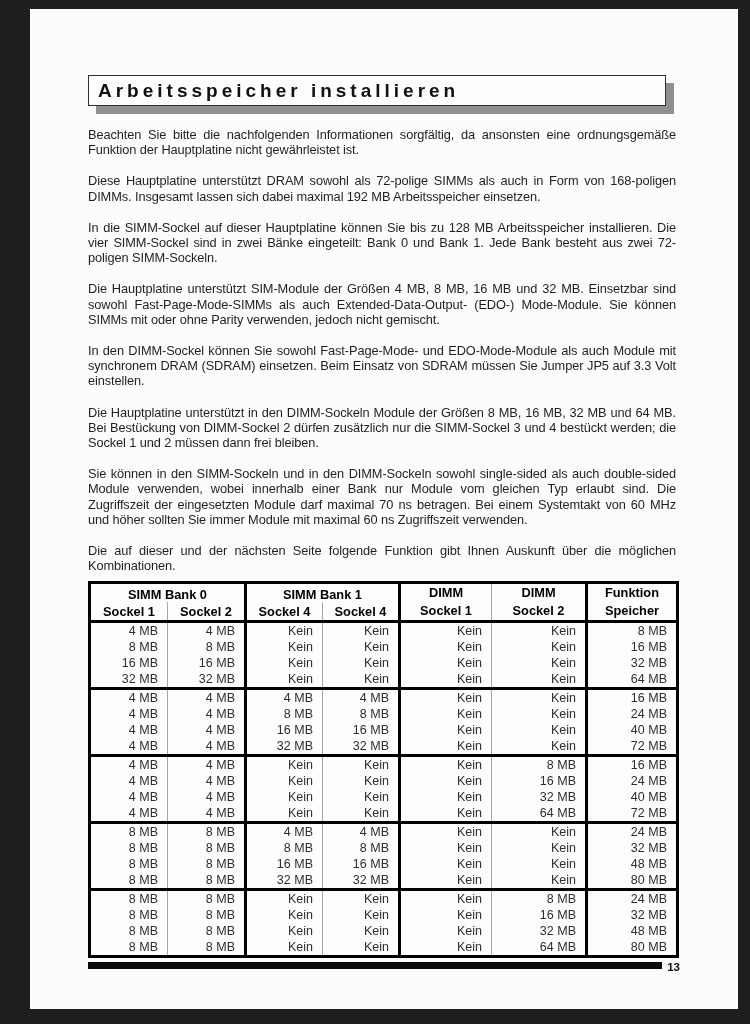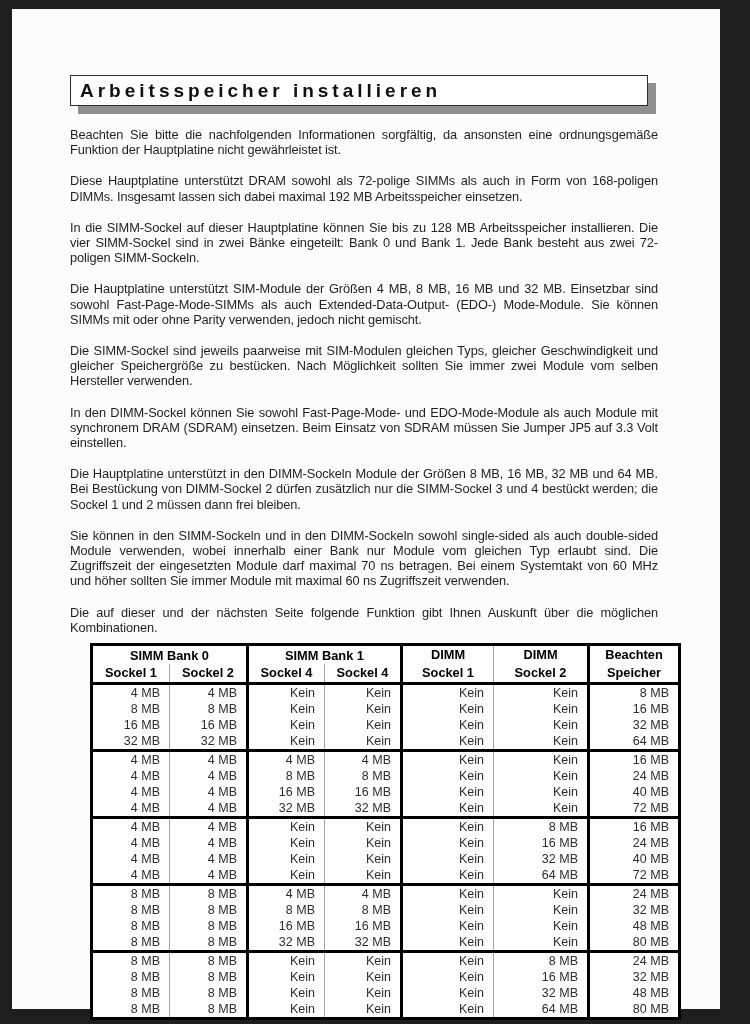--- a/index.html
+++ b/index.html
@@ -5,21 +5,21 @@
   * { margin: 0; padding: 0; box-sizing: border-box; }
   html, body { width: 750px; height: 1024px; }
   body {
     background: #1e1e1e;
     font-family: "Liberation Sans", sans-serif;
     position: relative;
     overflow: hidden;
   }
   .page {
     position: absolute;
-    left: 12px; top: 9px;
+    left: 30px; top: 9px;
     width: 708px; height: 1000px;
     background: #fcfcfc;
     padding: 0 62px 0 58px;
   }
   .title-box {
     margin-top: 66px;
     width: 578px;
     height: 31px;
     background: #fdfdfd;
     border: 1px solid #2f2f2f;
@@ -43,21 +43,20 @@
     color: #1f1f1f;
     margin-top: 16px;
   }
   table.mem {
     border-collapse: collapse;
     table-layout: fixed;
     width: 588px;
     margin-top: 1px;
     border: 3px solid #000;
     background: #fdfdfd;
-    margin-left: 20px;
   }
   table.mem th, table.mem td { overflow: hidden; white-space: nowrap; }
   thead th {
     font-size: 12.8px;
     font-weight: bold;
     color: #000;
     text-align: center;
     vertical-align: middle;
   }
   th.group { height: 18px; padding-top: 2px; border-bottom: none; }
@@ -101,21 +100,20 @@
 
   <div class="title-box">
     <span>Arbeitsspeicher installieren</span>
   </div>
 
   <div class="paragraphs">
     <p>Beachten Sie bitte die nachfolgenden Informationen sorgfältig, da ansonsten eine ordnungsgemäße Funktion der Hauptplatine nicht gewährleistet ist.</p>
     <p>Diese Hauptplatine unterstützt DRAM sowohl als 72-polige SIMMs als auch in Form von 168-poligen DIMMs. Insgesamt lassen sich dabei maximal 192 MB Arbeitsspeicher einsetzen.</p>
     <p>In die SIMM-Sockel auf dieser Hauptplatine können Sie bis zu 128 MB Arbeitsspeicher installieren. Die vier SIMM-Sockel sind in zwei Bänke eingeteilt: Bank 0 und Bank 1. Jede Bank besteht aus zwei 72-poligen SIMM-Sockeln.</p>
     <p>Die Hauptplatine unterstützt SIM-Module der Größen 4 MB, 8 MB, 16 MB und 32 MB. Einsetzbar sind sowohl Fast-Page-Mode-SIMMs als auch Extended-Data-Output- (EDO-) Mode-Module. Sie können SIMMs mit oder ohne Parity verwenden, jedoch nicht gemischt.</p>
-    <p>Die SIMM-Sockel sind jeweils paarweise mit SIM-Modulen gleichen Typs, gleicher Geschwindigkeit und gleicher Speichergröße zu bestücken. Nach Möglichkeit sollten Sie immer zwei Module vom selben Hersteller verwenden.</p>
     <p>In den DIMM-Sockel können Sie sowohl Fast-Page-Mode- und EDO-Mode-Module als auch Module mit synchronem DRAM (SDRAM) einsetzen. Beim Einsatz von SDRAM müssen Sie Jumper JP5 auf 3.3 Volt einstellen.</p>
     <p>Die Hauptplatine unterstützt in den DIMM-Sockeln Module der Größen 8 MB, 16 MB, 32 MB und 64 MB. Bei Bestückung von DIMM-Sockel 2 dürfen zusätzlich nur die SIMM-Sockel 3 und 4 bestückt werden; die Sockel 1 und 2 müssen dann frei bleiben.</p>
     <p>Sie können in den SIMM-Sockeln und in den DIMM-Sockeln sowohl single-sided als auch double-sided Module verwenden, wobei innerhalb einer Bank nur Module vom gleichen Typ erlaubt sind. Die Zugriffszeit der eingesetzten Module darf maximal 70 ns betragen. Bei einem Systemtakt von 60 MHz und höher sollten Sie immer Module mit maximal 60 ns Zugriffszeit verwenden.</p>
     <p>Die auf dieser und der nächsten Seite folgende Funktion gibt Ihnen Auskunft über die möglichen Kombinationen.</p>
   </div>
 
   <table class="mem">
     <colgroup>
       <col style="width:78px">
         <col style="width:78px">
@@ -131,21 +129,21 @@
         <th class="group thickL" colspan="2">SIMM Bank 1</th>
         <th class="tall thickL" rowspan="2">
           <div>DIMM</div>
           <div>Sockel 1</div>
         </th>
         <th class="tall thinL" rowspan="2">
           <div>DIMM</div>
           <div>Sockel 2</div>
         </th>
         <th class="tall thickL" rowspan="2">
-          <div>Beachten</div>
+          <div>Funktion</div>
           <div>Speicher</div>
         </th>
       </tr>
       <tr>
         <th class="sub">Sockel 1</th>
         <th class="sub thinL">Sockel 2</th>
         <th class="sub thickL">Sockel 4</th>
         <th class="sub thinL">Sockel 4</th>
       </tr>
     </thead>

